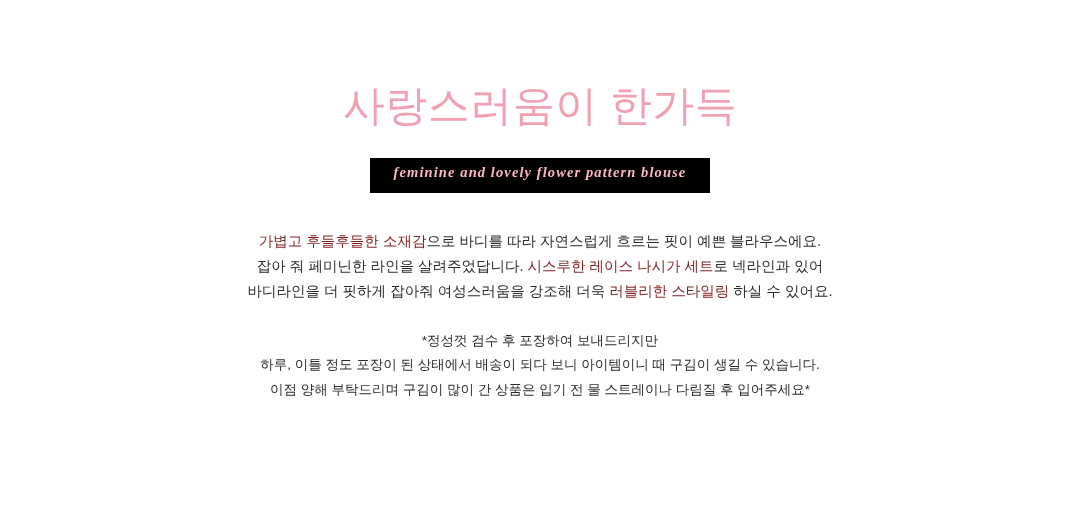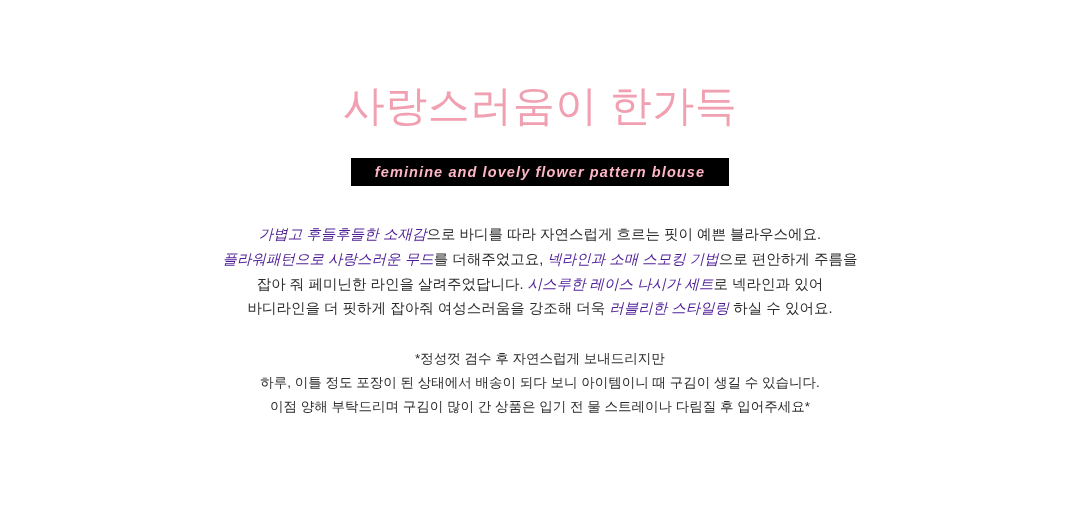--- a/index.html
+++ b/index.html
@@ -36,43 +36,42 @@
   }
 
   .badge-wrap {
     margin-top: 24px;
     text-align: center;
   }
   .badge {
     display: inline-block;
     background: #000000;
     color: #ffb6c6;
-    font-family: Liberation Sans, sans-serif;
+    font-family: Liberation Serif, serif;
     font-style: italic;
     font-weight: bold;
     font-size: 14.5px;
     letter-spacing: 1.1px;
-    padding: 6px 24px 4px 24px;
+    padding: 6px 24px 11px 24px;
     line-height: 1.2;
   }
 
   .body-copy {
     margin-top: 36px;
     text-align: center;
     color: #2b2b2b;
     font-size: 14.5px;
     line-height: 1.72;
   }
   .body-copy .row {
     display: block;
     white-space: nowrap;
   }
   .pink {
-    color: #4c1d95;
-    font-style: italic;
+    color: #7f1d1d;
   }
 
   .note {
     margin-top: 26px;
     text-align: center;
     color: #2b2b2b;
     font-size: 13.5px;
     line-height: 1.78;
   }
   .note .row {
@@ -91,29 +90,26 @@
 
   <div class="badge-wrap">
     <span class="badge">feminine and lovely flower pattern blouse</span>
   </div>
 
   <div class="body-copy">
     <span class="row">
       <span class="pink">가볍고 후들후들한 소재감</span><span>으로 바디를 따라 자연스럽게 흐르는 핏이 예쁜 블라우스에요.</span>
     </span>
     <span class="row">
-      <span class="pink">플라워패턴으로 사랑스러운 무드</span><span>를 더해주었고요, </span><span class="pink">넥라인과 소매 스모킹 기법</span><span>으로 편안하게 주름을</span>
-    </span>
-    <span class="row">
       <span>잡아 줘 페미닌한 라인을 살려주었답니다. </span><span class="pink">시스루한 레이스 나시가 세트</span><span>로 넥라인과 있어</span>
     </span>
     <span class="row">
       <span>바디라인을 더 핏하게 잡아줘 여성스러움을 강조해 더욱 </span><span class="pink">러블리한 스타일링</span><span> 하실 수 있어요.</span>
     </span>
   </div>
 
   <div class="note">
-    <span class="row">*정성껏 검수 후 자연스럽게 보내드리지만</span>
+    <span class="row">*정성껏 검수 후 포장하여 보내드리지만</span>
     <span class="row">하루, 이틀 정도 포장이 된 상태에서 배송이 되다 보니 아이템이니 때 구김이 생길 수 있습니다.</span>
     <span class="row">이점 양해 부탁드리며 구김이 많이 간 상품은 입기 전 물 스트레이나 다림질 후 입어주세요*</span>
   </div>
 
 </div>
 
 </body></html>

